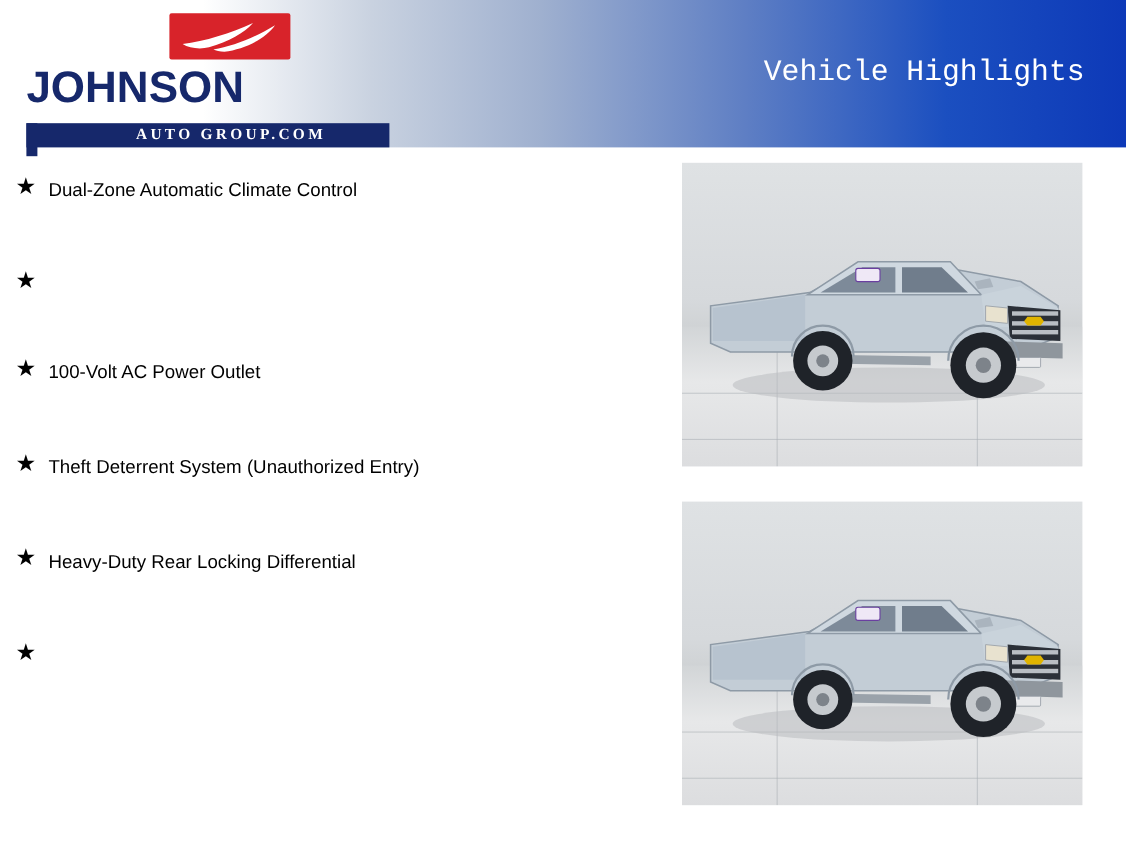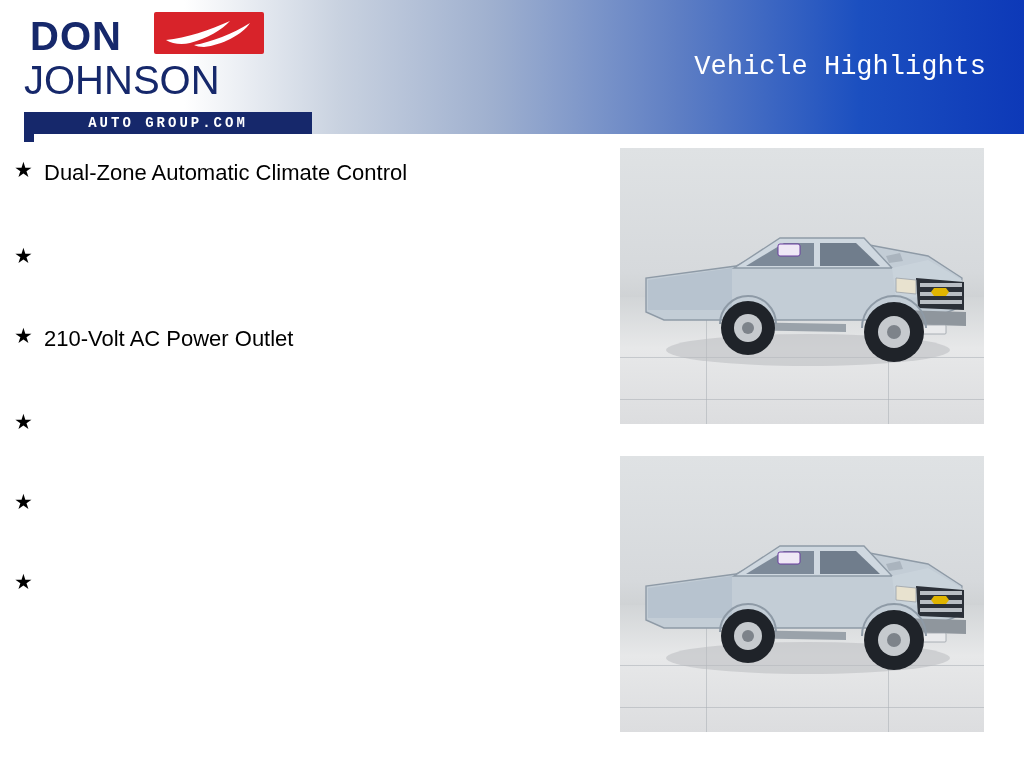--- a/index.html
+++ b/index.html
@@ -53,21 +53,21 @@
     font-weight: bold;
     letter-spacing: 1px;
     color: #16286b;
     font-family: "Liberation Sans", sans-serif;
   }
   .logo-johnson {
     position: absolute;
     left: 10px;
     top: 50px;
     font-size: 40px;
-    font-weight: normal;
+    font-weight: bold;
     letter-spacing: 0px;
     color: #16286b;
     font-family: "Liberation Sans", sans-serif;
     text-align: center;
   }
   .logo-swoosh {
     position: absolute;
     left: 140px;
     top: 4px;
     width: 110px;
@@ -90,21 +90,22 @@
     width: 288px;
     height: 22px;
     background: #16286b;
     color: #ffffff;
     font-size: 14px;
     font-weight: bold;
     letter-spacing: 3px;
     display: flex;
     align-items: center;
     justify-content: center;
-    font-family: Liberation Mono, monospace;
+    font-family: Liberation Serif, serif;
+    padding-left: 42px;
   }
   .logo-tail {
     position: absolute;
     left: 10px;
     top: 104px;
     width: 10px;
     height: 30px;
     background: #16286b;
   }
 
@@ -144,21 +145,21 @@
   }
   .bullet-star {
     flex: 0 0 auto;
     width: 30px;
     font-size: 21px;
     line-height: 28px;
     color: #000000;
     text-align: left;
   }
   .highlight-text {
-    font-size: 22px;
+    font-size: 17px;
     line-height: 34px;
     color: #000000;
     max-width: 510px;
     font-family: "Liberation Sans", sans-serif;
   }
 
   
   .photos {
     position: absolute;
     left: 620px;
@@ -194,21 +195,20 @@
   }
 </style>
 </head>
 <body>
 
 <div class="page">
 
   <div class="header">
 
     <div class="logo">
-      <div class="logo-don">DON</div>
       <div class="logo-swoosh">
         <svg class="bird" viewBox="0 0 90 30">
           <path d="M2 22 C 22 20, 46 12, 66 3 C 58 12, 44 20, 26 25 C 18 27, 8 26, 2 22 Z" fill="#ffffff"></path>
           <path d="M30 27 C 48 24, 68 16, 86 5 C 78 17, 58 27, 40 29 C 36 29, 32 28, 30 27 Z" fill="#ffffff"></path>
         </svg>
       </div>
       <div class="logo-johnson">JOHNSON</div>
       <div class="logo-tail"></div>
       <div class="logo-bar">AUTO GROUP.COM</div>
     </div>
@@ -224,29 +224,31 @@
         <span class="bullet-star">★</span>
         <span class="highlight-text">Dual-Zone Automatic Climate Control</span>
       </div>
 
       <div class="highlight-item">
         <span class="bullet-star">★</span>
       </div>
 
       <div class="highlight-item">
         <span class="bullet-star">★</span>
-        <span class="highlight-text">210-Volt AC Power Outlet</span>
-      </div>
-
-      <div class="highlight-item">
-        <span class="bullet-star">★</span>
-      </div>
-
-      <div class="highlight-item">
-        <span class="bullet-star">★</span>
+        <span class="highlight-text">100-Volt AC Power Outlet</span>
+      </div>
+
+      <div class="highlight-item">
+        <span class="bullet-star">★</span>
+        <span class="highlight-text">Theft Deterrent System (Unauthorized Entry)</span>
+      </div>
+
+      <div class="highlight-item">
+        <span class="bullet-star">★</span>
+        <span class="highlight-text">Heavy-Duty Rear Locking Differential</span>
       </div>
 
       <div class="highlight-item">
         <span class="bullet-star">★</span>
       </div>
 
     </div>
 
     <div class="photos">
 

